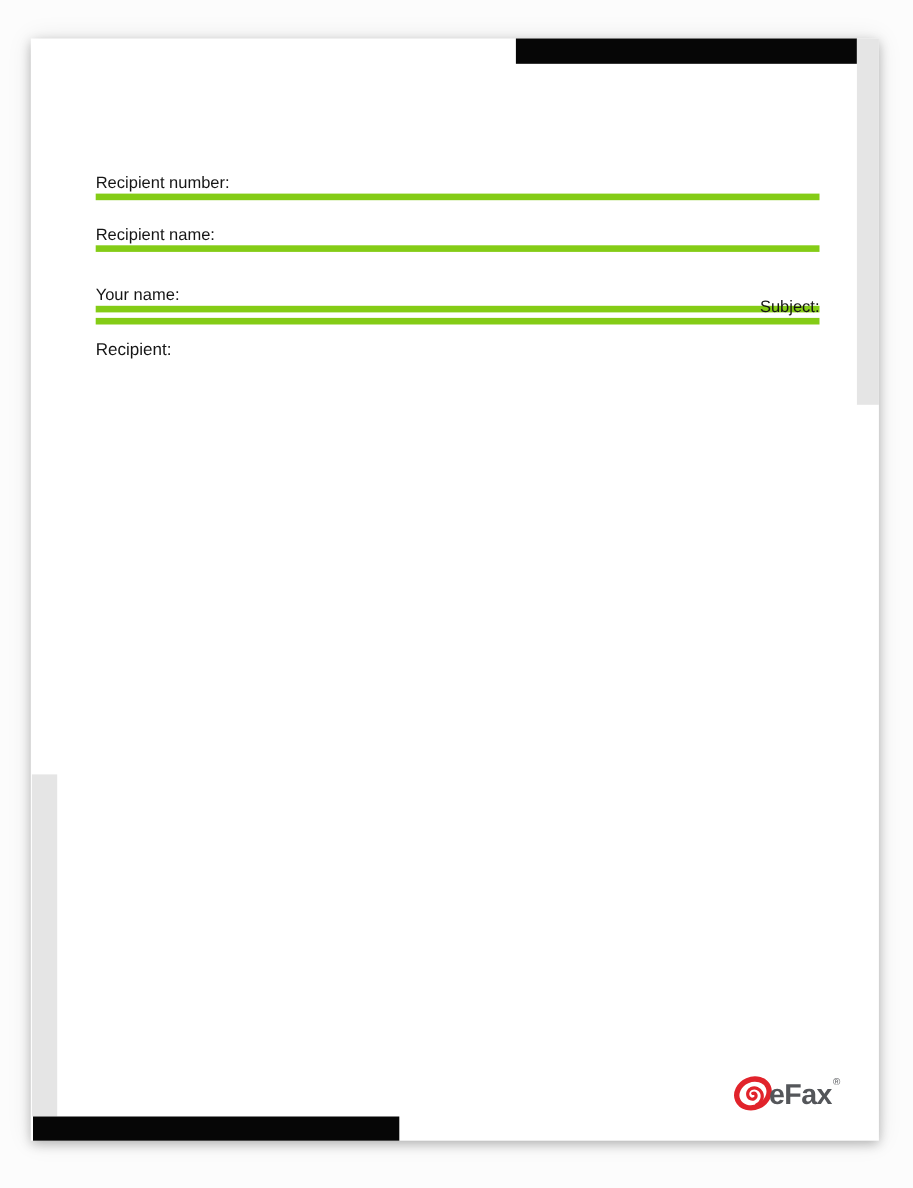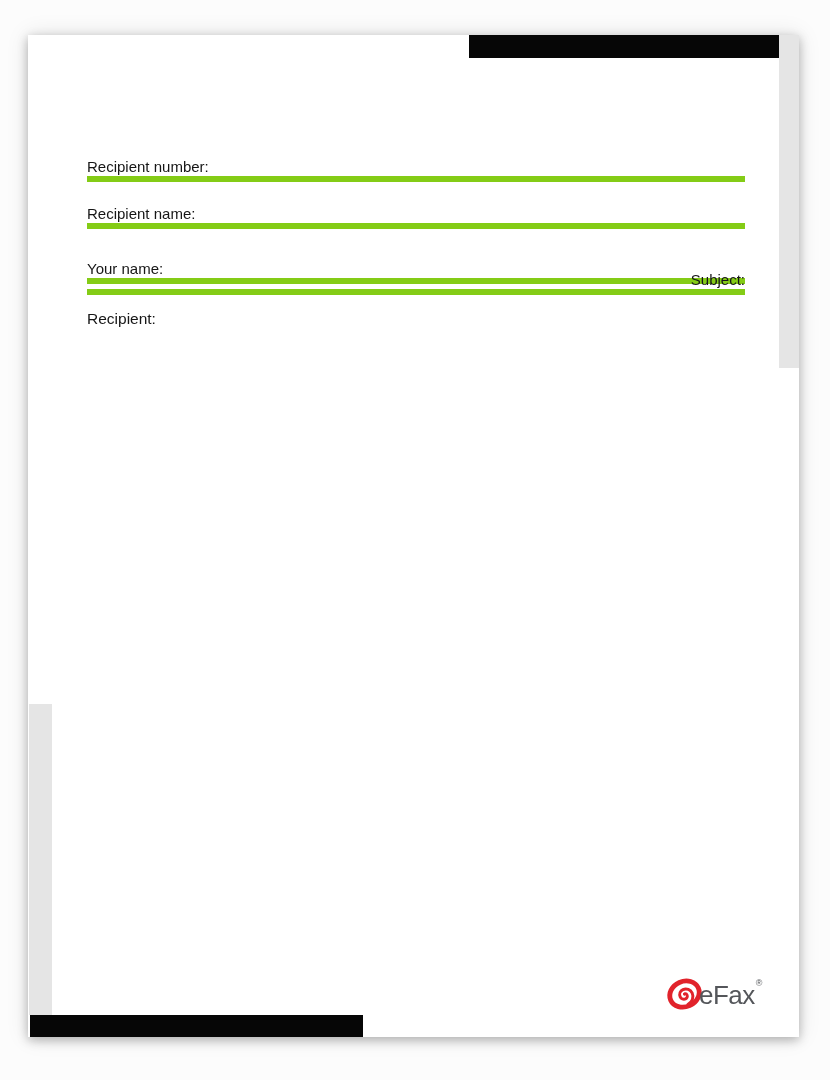--- a/index.html
+++ b/index.html
@@ -107,21 +107,21 @@
     top: 940px;
     height: 40px;
     display: flex;
     align-items: center;
   }
   .logo svg {
     display: block;
   }
   .logo-text {
     font-size: 26px;
-    font-weight: normal;
+    font-weight: bold;
     letter-spacing: -0.5px;
     color: #54565a;
     margin-left: -5px;
     line-height: 1;
   }
   .reg-mark {
     font-size: 9px;
     color: #54565a;
     align-self: flex-start;
     margin-top: 3px;

